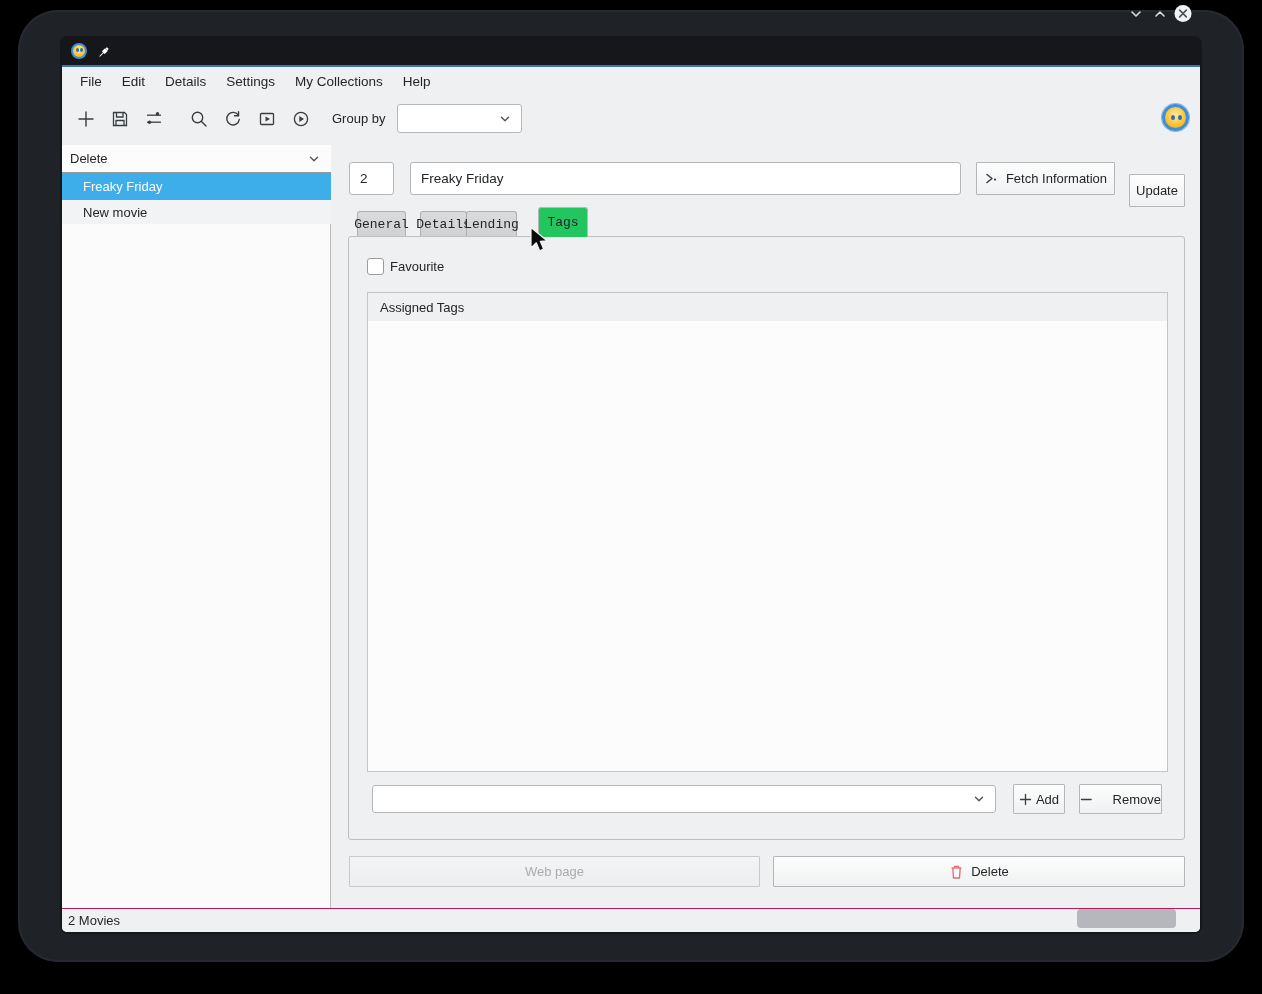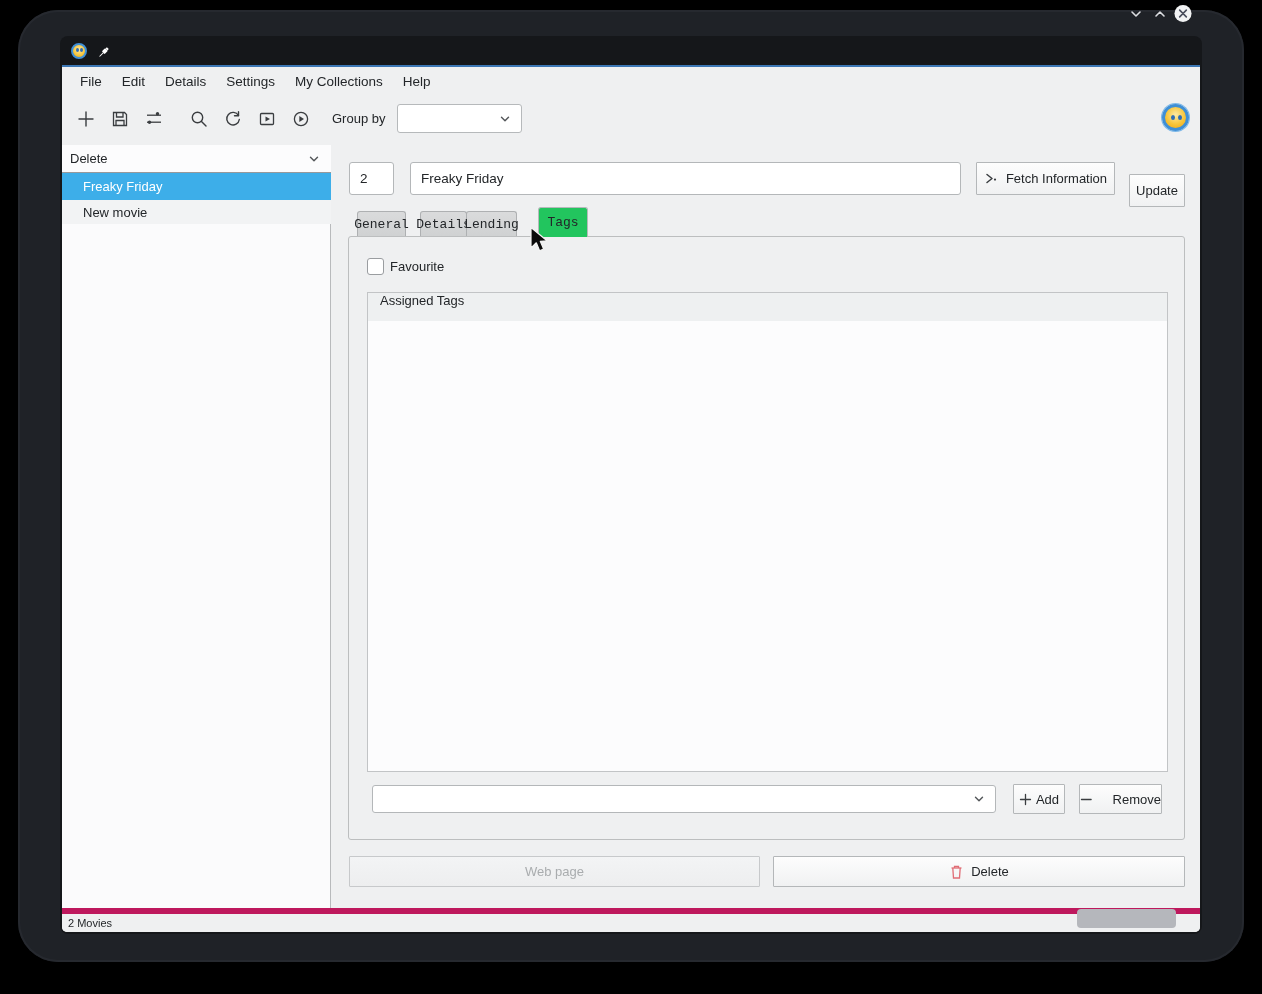--- a/index.html
+++ b/index.html
@@ -28,34 +28,34 @@
   .mini-dot { position:absolute; width:3px; height:4px; border-radius:50%; background:#2f6db5; top:3px; }
   .mini-dot.l { left:3px; } .mini-dot.r { left:7px; }
 
   .sidebar { position:absolute; left:62px; top:145px; width:269px; height:763px; background:#fbfbfc; border-right:1px solid #b8babc; }
   .sidebar-header { position:absolute; left:62px; top:145px; width:269px; height:28px; background:#fcfcfd; border-bottom:1px solid #97999b; display:flex; align-items:center; padding:0 10px 0 8px; font-size:13px; color:#232629; }
   .sidebar-header .chev { margin-left:auto; }
   .side-row { position:absolute; left:62px; width:269px; display:flex; align-items:center; padding-left:21px; font-size:13px; }
   .side-row.selected { top:173px; height:27px; background:#3daee9; color:#fff; }
   .side-row.alt { top:200px; height:24px; background:#f2f3f4; color:#232629; }
 
-  .statusbar { position:absolute; left:62px; top:908px; width:1138px; height:24px; background:#eff0f1; border-top:6px solid #be185d; display:flex; align-items:center; padding-left:6px; font-size:11px; color:#232629; border-radius:0 0 5px 5px; }
+  .statusbar { position:absolute; left:62px; top:908px; width:1138px; height:24px; background:#eff0f1; border-top:1px solid #be185d; display:flex; align-items:center; padding-left:6px; font-size:13px; color:#232629; border-radius:0 0 5px 5px; }
   .scroll-thumb { position:absolute; left:1077px; top:909px; width:99px; height:19px; background:#b5b7bc; border-radius:4px; }
 
   .field { position:absolute; background:#fff; border:1px solid #b4b7b9; border-radius:3px; font-size:13.5px; color:#232629; padding:0 10px; font-family:"Liberation Sans", sans-serif; }
   .btn { position:absolute; background:linear-gradient(#fdfdfd,#f0f1f2); border:1px solid #b4b7b9; border-radius:1px; font-size:13px; color:#232629; display:flex; align-items:center; justify-content:center; gap:7px; font-family:"Liberation Sans", sans-serif; }
   .btn.disabled { background:linear-gradient(#f3f4f5,#edeeef); border-color:#c7c9cb; color:#a9acae; }
 
   .tab { position:absolute; display:flex; align-items:center; justify-content:center; font-size:13px; color:#232629; border:1px solid #aeb0b2; border-bottom:none; border-radius:3px 3px 0 0; background:linear-gradient(#dadbdc,#cfd1d2);font-family:Liberation Mono, monospace; }
   .tab.active { background:#22c55e; border-color:#b6b9bb; z-index:3; }
   .tab-pane-frame { position:absolute; left:348px; top:236px; width:837px; height:604px; border:1px solid #bcbebf; border-radius:3px; background:#eff0f1; }
 
   .checkbox { position:absolute; left:367px; top:258px; width:17px; height:17px; background:#fff; border:1px solid #9a9da0; border-radius:3px; }
   .fav-label { position:absolute; left:390px; top:258px; height:17px; display:flex; align-items:center; font-size:13px; color:#232629; }
-  .tags-header { position:absolute; left:367px; top:292px; width:801px; height:30px; background:#eef0f1; border:1px solid #c2c4c6; display:flex; padding-left:12px; font-size:13px; color:#232629; }
+  .tags-header { position:absolute; left:367px; top:292px; width:801px; height:30px; background:#eef0f1; border:1px solid #c2c4c6; display:flex; align-items:center; padding-left:12px; font-size:13px; color:#232629; }
   .tags-list { position:absolute; left:367px; top:321px; width:801px; height:451px; background:#fcfcfd; border:1px solid #c2c4c6; border-top:none; }
   .tag-combo { position:absolute; left:372px; top:785px; width:624px; height:28px; background:#fff; border:1px solid #b4b7b9; border-radius:3px; display:flex; align-items:center; justify-content:flex-end; padding-right:9px; }
 
   .cursor { position:absolute; left:528px; top:226px; z-index:50; }
 </style>
 </head>
 <body>
 
 <div id="root">
   <div class="bezel"></div>

